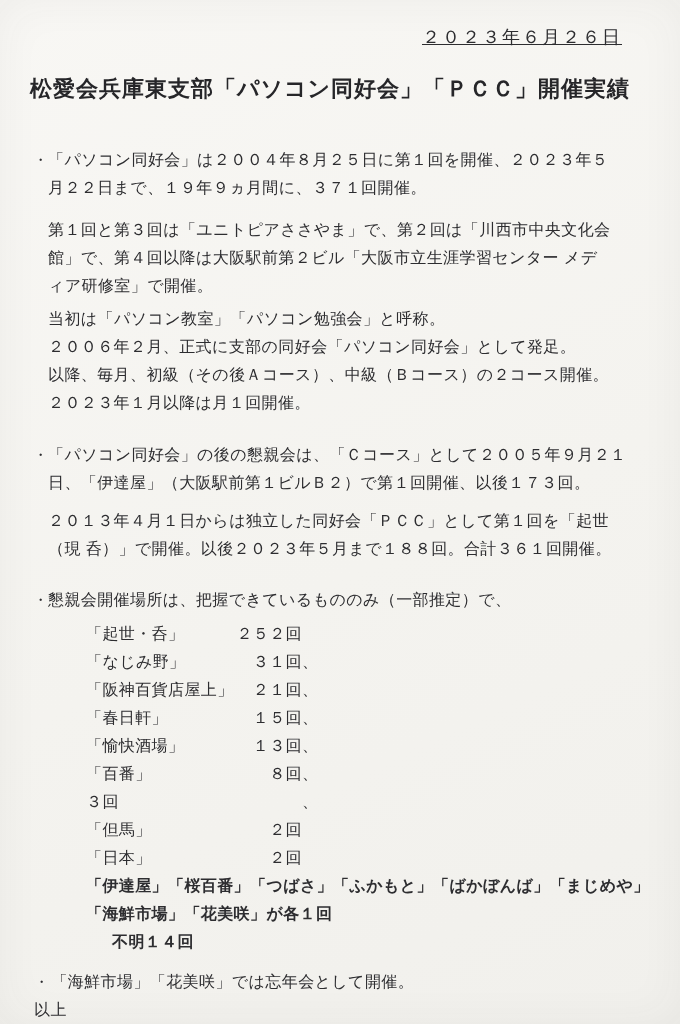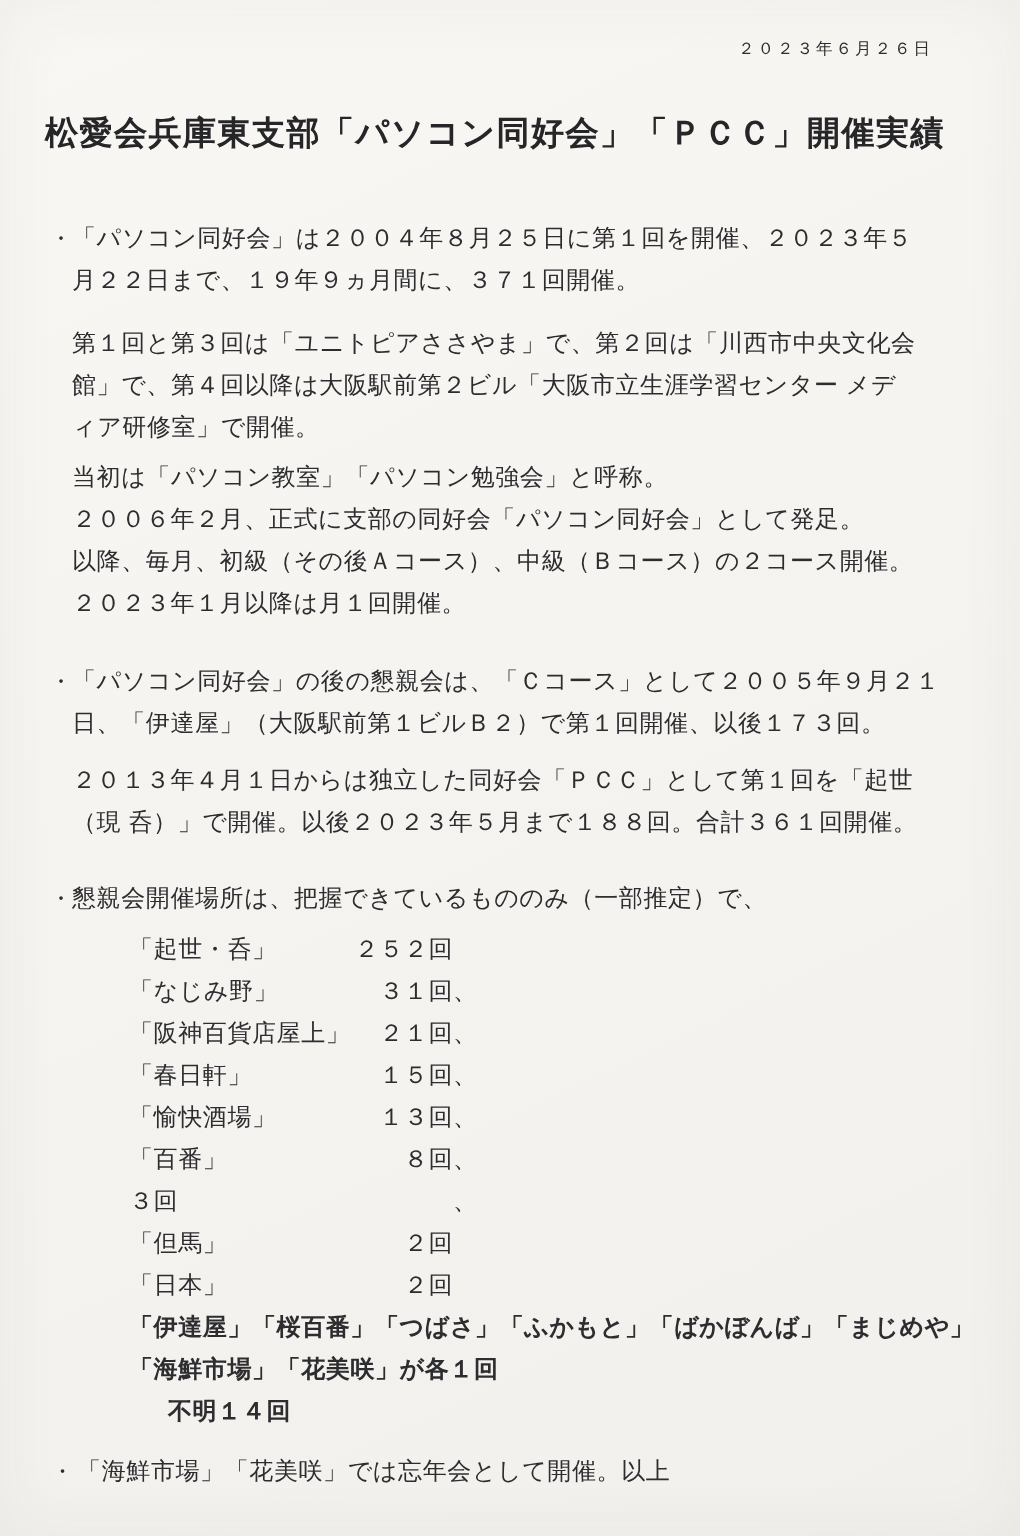--- a/index.html
+++ b/index.html
@@ -18,23 +18,24 @@
     height: 1024px;
     overflow: hidden;
     background: linear-gradient(155deg, #f8f7f4 0%, #f4f3ef 55%, #f1f0ec 100%);
     box-shadow: inset 0 0 45px rgba(60,60,55,0.05);
     color: #2d2d30;
   }
   .date {
     position: absolute;
     top: 25px;
     right: 58px;
-    font-size: 11px;
+    font-size: 18px;
     letter-spacing: 2px;
     white-space: nowrap;
+    text-decoration: underline;
   }
   .title {
     position: absolute;
     top: 74px;
     left: 30px;
     margin: 0;
     font-size: 22px;
     font-weight: 700;
     letter-spacing: 1px;
     white-space: nowrap;
@@ -71,25 +72,26 @@
     align-items: flex-end;
   }
   .extra-line { height: 28px; font-weight: bold; }
   .extra-line.indent { margin-left: 26px; }
   .footer {
     position: absolute;
     left: 34px;
     right: 63px;
     top: 968px;
     display: flex;
-    justify-content: flex-start;
+    justify-content: center;
     font-size: 16px;
     line-height: 28px;
     letter-spacing: 0.4px;
     white-space: nowrap;
+    flex-direction: column;
   }
   .footer-bullet { margin-right: 2px; font-size: 15px; }
 </style>
 </head>
 <body>
 
 <div class="page">
 
   <div class="date">２０２３年６月２６日</div>
 

